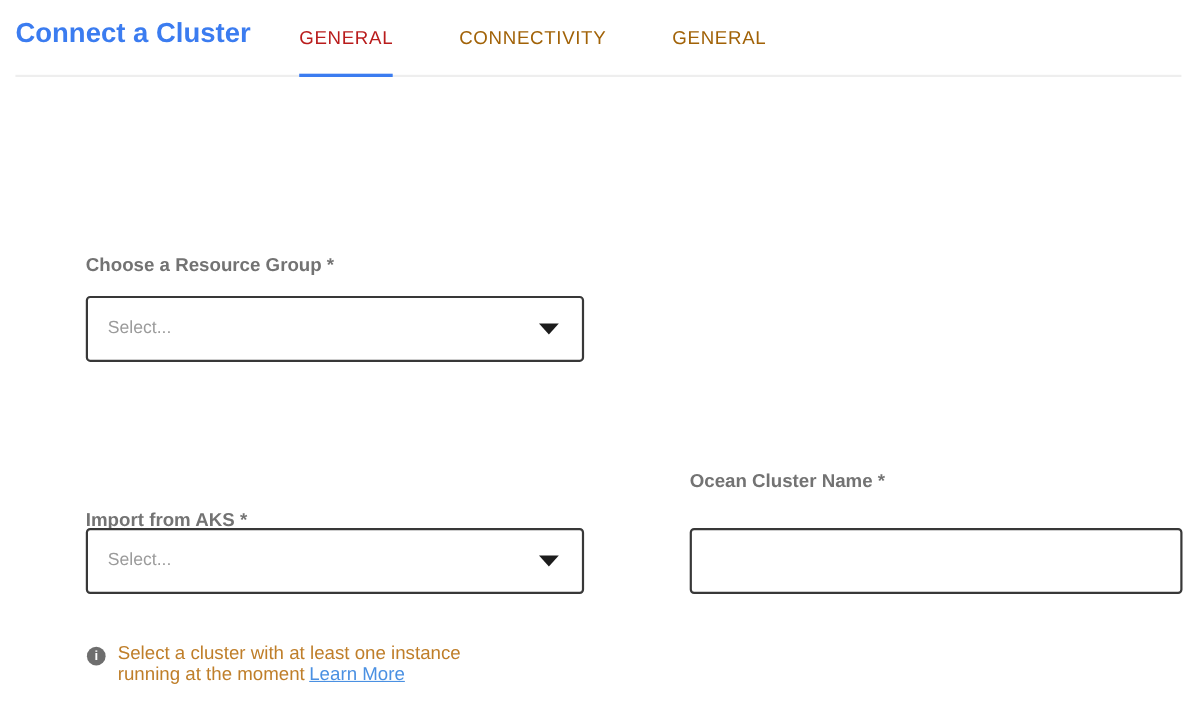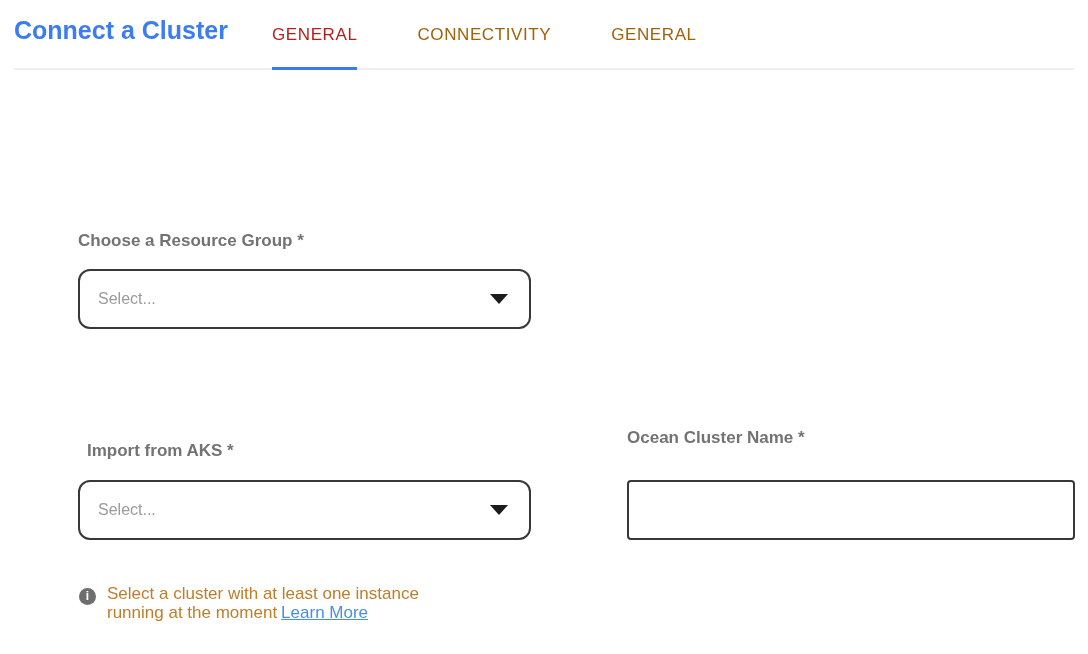--- a/index.html
+++ b/index.html
@@ -54,30 +54,30 @@
   }
 
   
   .field-label {
     position: absolute;
     font-size: 17px;
     color: #737373;
     font-weight: bold;
   }
   .label-resource-group { left: 78px; top: 231px; }
-  .label-import-aks     { left: 78px; top: 441px; margin-left: 9px; }
+  .label-import-aks     { left: 78px; top: 463px; }
   .label-cluster-name   { left: 627px; top: 428px; }
 
   .select-box {
     position: absolute;
     width: 453px;
     height: 60px;
     background: #ffffff;
     border: 2px solid #383838;
-    border-radius: 12px;
+    border-radius: 4px;
     display: flex;
     align-items: center;
     justify-content: space-between;
     padding: 0 21px 0 18px;
     cursor: pointer;
   }
   .select-resource-group { left: 78px; top: 269px; }
   .select-import-aks     { left: 78px; top: 480px; }
 
   .select-placeholder {

